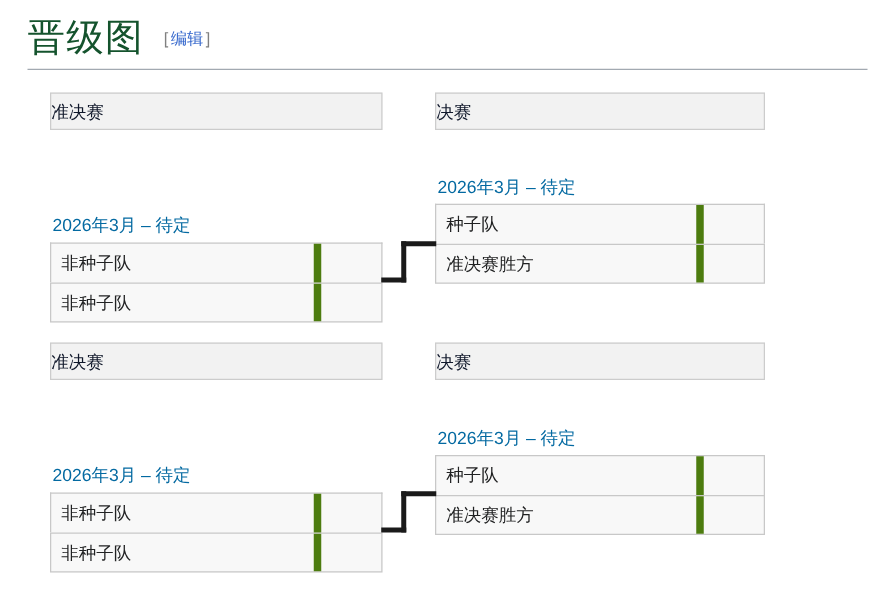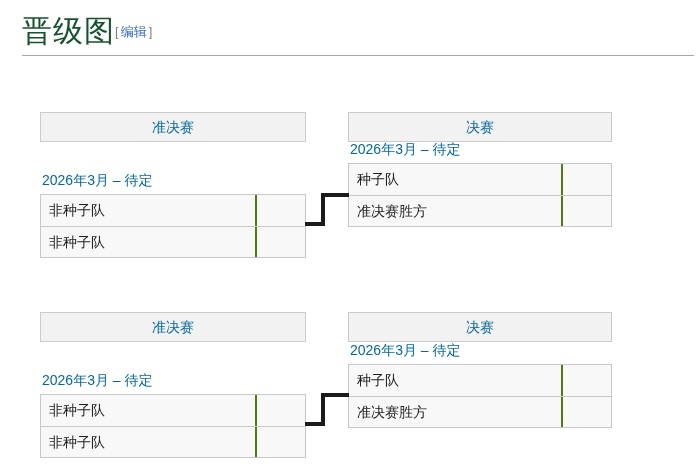--- a/index.html
+++ b/index.html
@@ -31,21 +31,21 @@
     font-weight: normal;
     color: #14532d;
     display: inline-block;
     vertical-align: baseline;
     letter-spacing: 1px;
   }
   .edit-section {
     display: inline-block;
     vertical-align: baseline;
     font-size: 13px;
-    margin-left: 0;
+    margin-left: 16px;
     position: relative;
     top: -5px;
     white-space: nowrap;
   }
   .edit-bracket {
     color: #808080;
   }
   .edit-link {
     color: #3366cc;
     text-decoration: none;
@@ -62,24 +62,22 @@
   }
 
   
   .round-header {
     position: absolute;
     background: #f2f2f2;
     border: 1px solid #cccccc;
     box-sizing: border-box;
     font-size: 14px;
     line-height: 28px;
-    text-align: center;
-    color: #0369a1;
+    color: #0f172a;
     height: 30px;
-    margin-top: 38px;
   }
 
   .match-date {
     position: absolute;
     font-size: 14px;
     line-height: 18px;
     color: #0369a1;
     white-space: nowrap;
   }
 
@@ -96,21 +94,21 @@
     border-bottom: none;
     background: #f8f8f8;
   }
   .match-table .row:last-child {
     border-bottom: 1px solid #c8c8c8;
     justify-content: flex-end;
   }
   .match-table .team {
     flex: 1 1 auto;
     box-sizing: border-box;
-    border-right: 2px solid #4d7c0f;
+    border-right: 6px solid #4d7c0f;
     padding: 0 8px;
     font-size: 14px;
     line-height: 30px;
     color: #202122;
     overflow: hidden;
     white-space: nowrap;
   }
   .match-table .score {
     flex: 0 0 48px;
     box-sizing: border-box;

